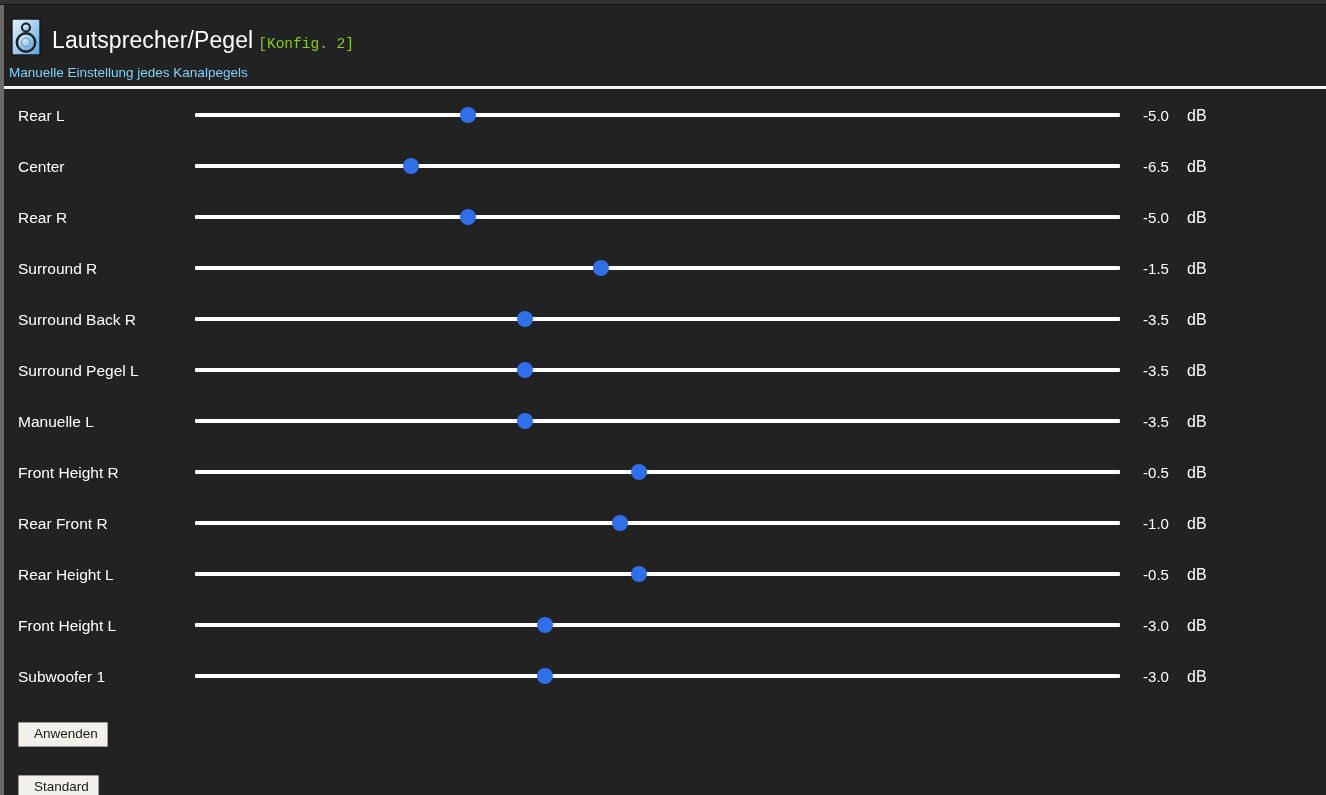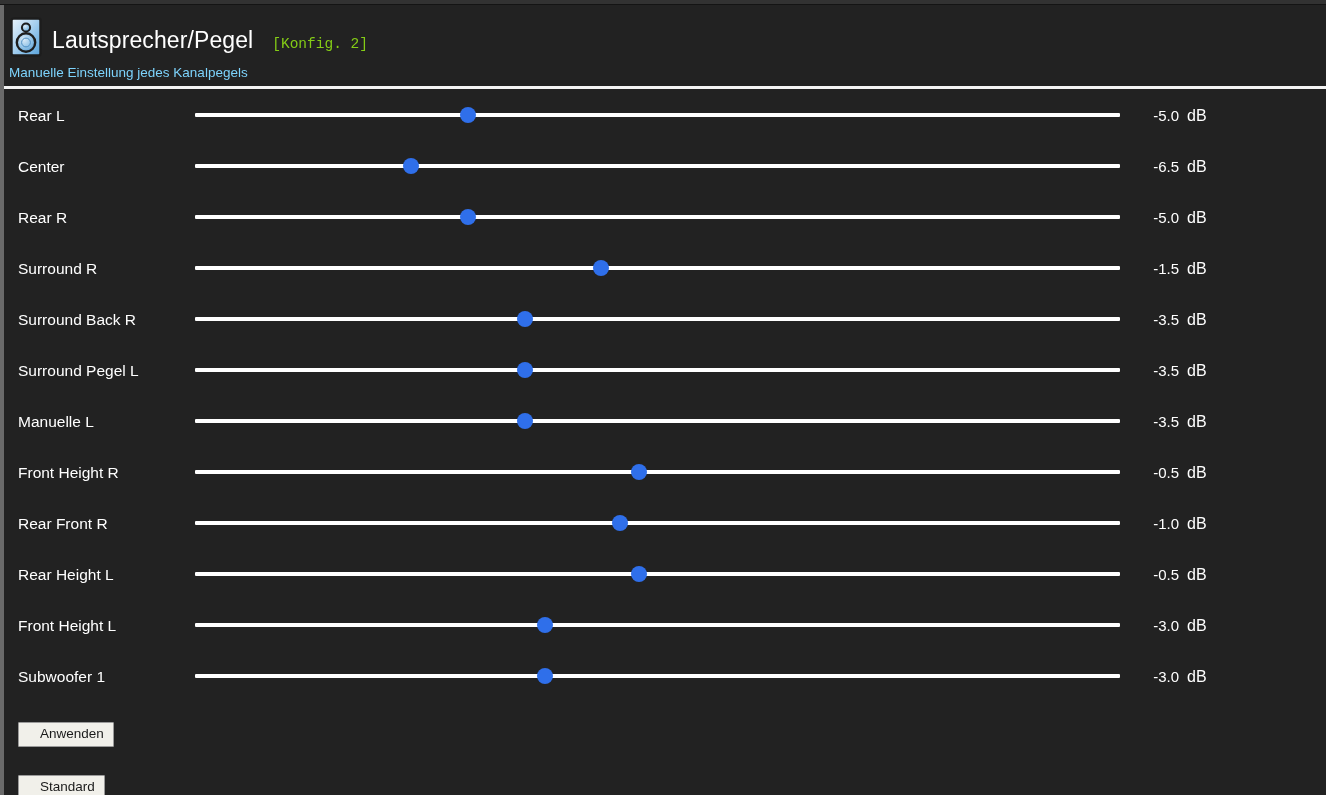--- a/index.html
+++ b/index.html
@@ -48,21 +48,21 @@
     top: 11px;
     width: 34px;
     height: 40px;
   }
   #title-row {
     position: absolute;
     left: 48px;
     top: 21px;
     display: flex;
     align-items: baseline;
-    gap: 19px;
+    gap: 5px;
     white-space: nowrap;
   }
   #app-title {
     font-size: 23px;
     line-height: 26px;
     color: #ffffff;
     letter-spacing: 0.1px;
   }
   #config-tag {
     font-size: 14.5px;
@@ -134,21 +134,21 @@
     margin-left: -8px;
     border-radius: 50%;
     background: #2f6fea;
   }
   .value-text {
     position: absolute;
     left: 938px;
     top: 50%;
     transform: translateY(-50%);
     width: 46px;
-    text-align: right;
+    text-align: center;
     font-size: 15px;
     line-height: 19px;
     color: #ffffff;
     white-space: nowrap;
   }
   .unit-text {
     position: absolute;
     left: 992px;
     top: 50%;
     transform: translateY(-50%);
@@ -164,21 +164,21 @@
     top: 722px;
   }
   .action-button {
     display: block;
     font-family: "Liberation Sans", sans-serif;
     font-size: 13.5px;
     line-height: 16px;
     color: #1a1a1a;
     background: #f1f0ea;
     border: 1px solid #9a9a9a;
-    padding: 3px 9px 4px 21px;
+    padding: 3px 9px 4px 15px;
     margin-bottom: 28px;
     cursor: pointer;
     border-radius: 1px;
   }
 </style>
 </head>
 <body>
 
 <div id="top-bar"></div>
 <div id="left-rail"></div>

